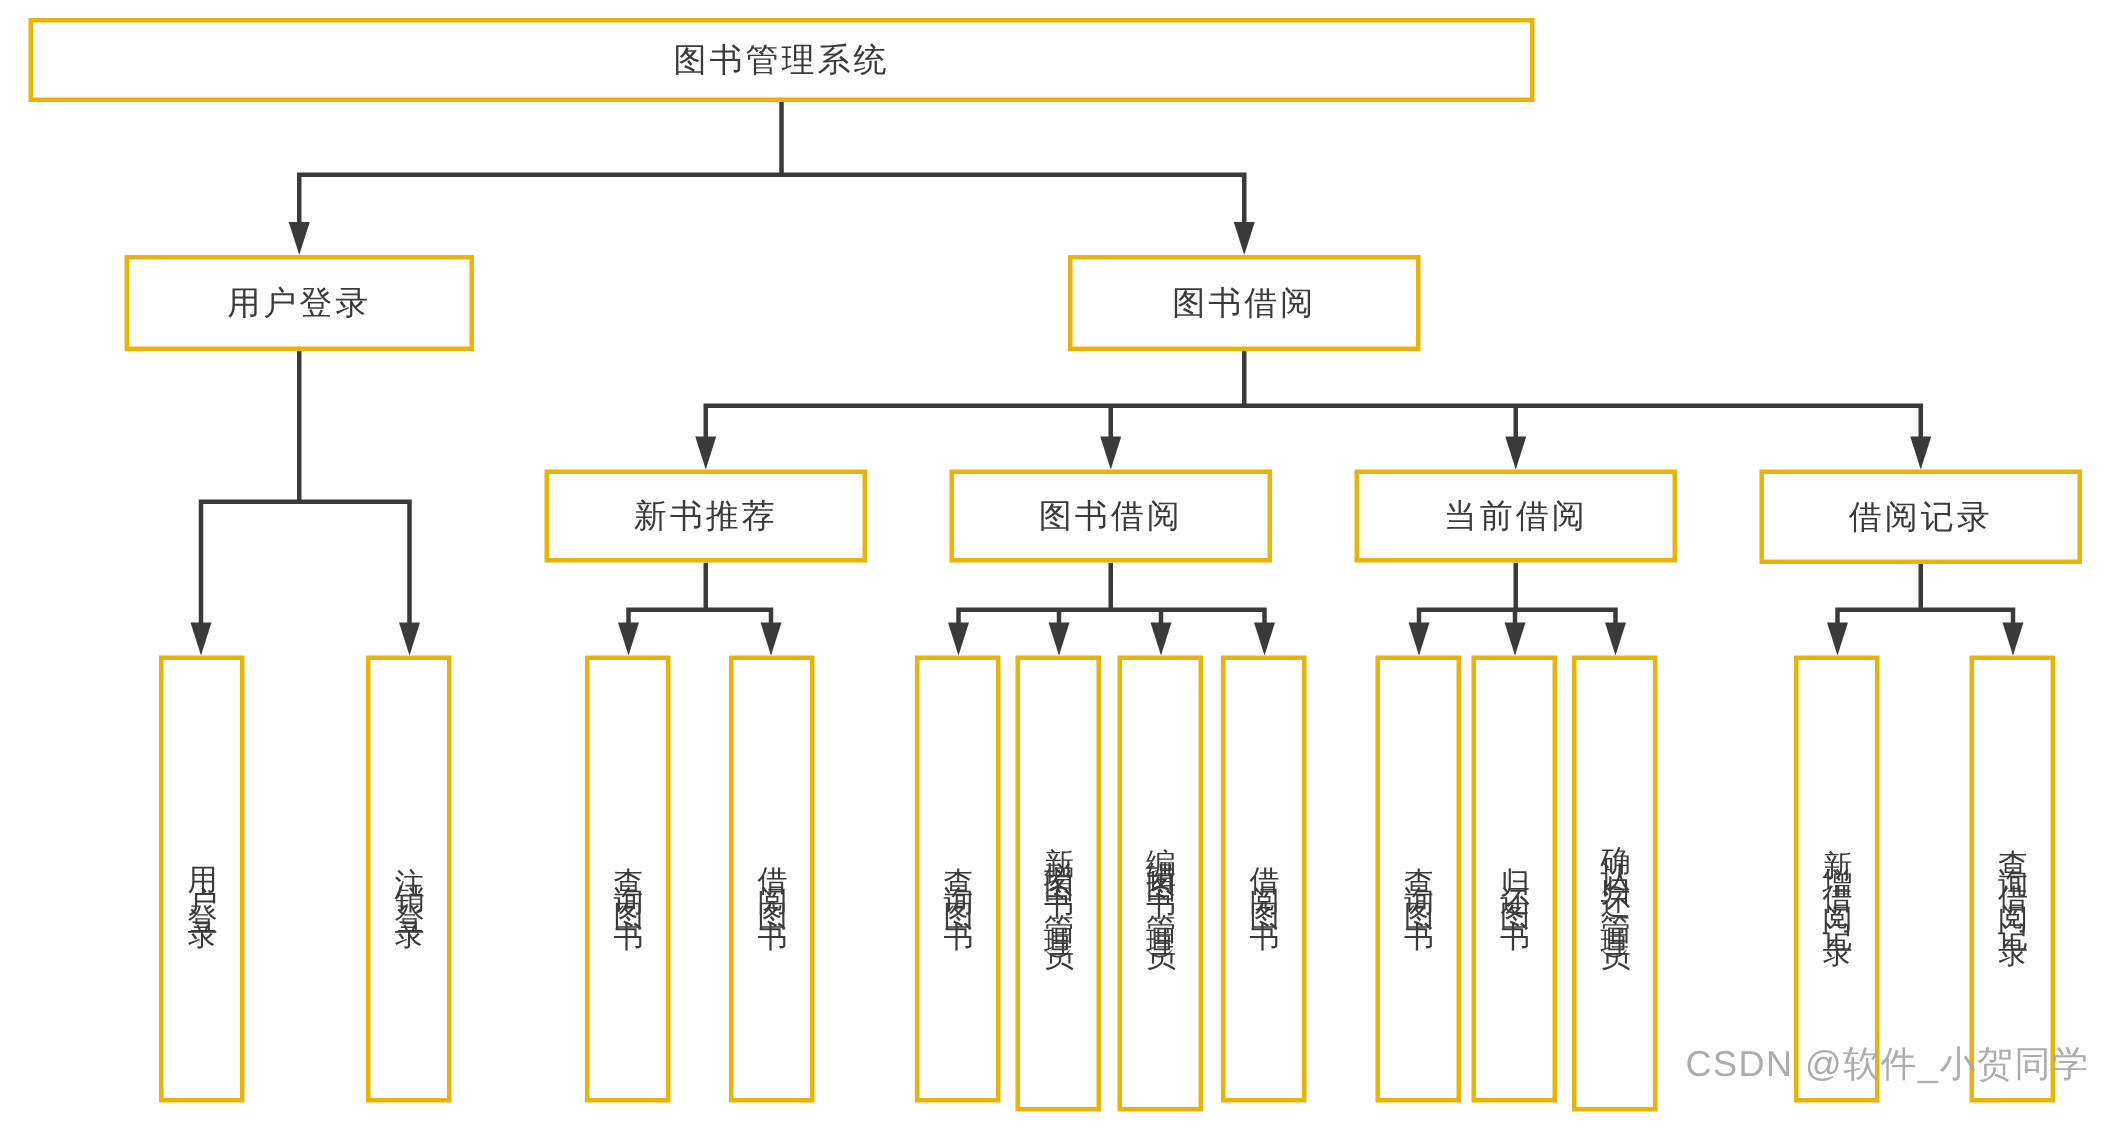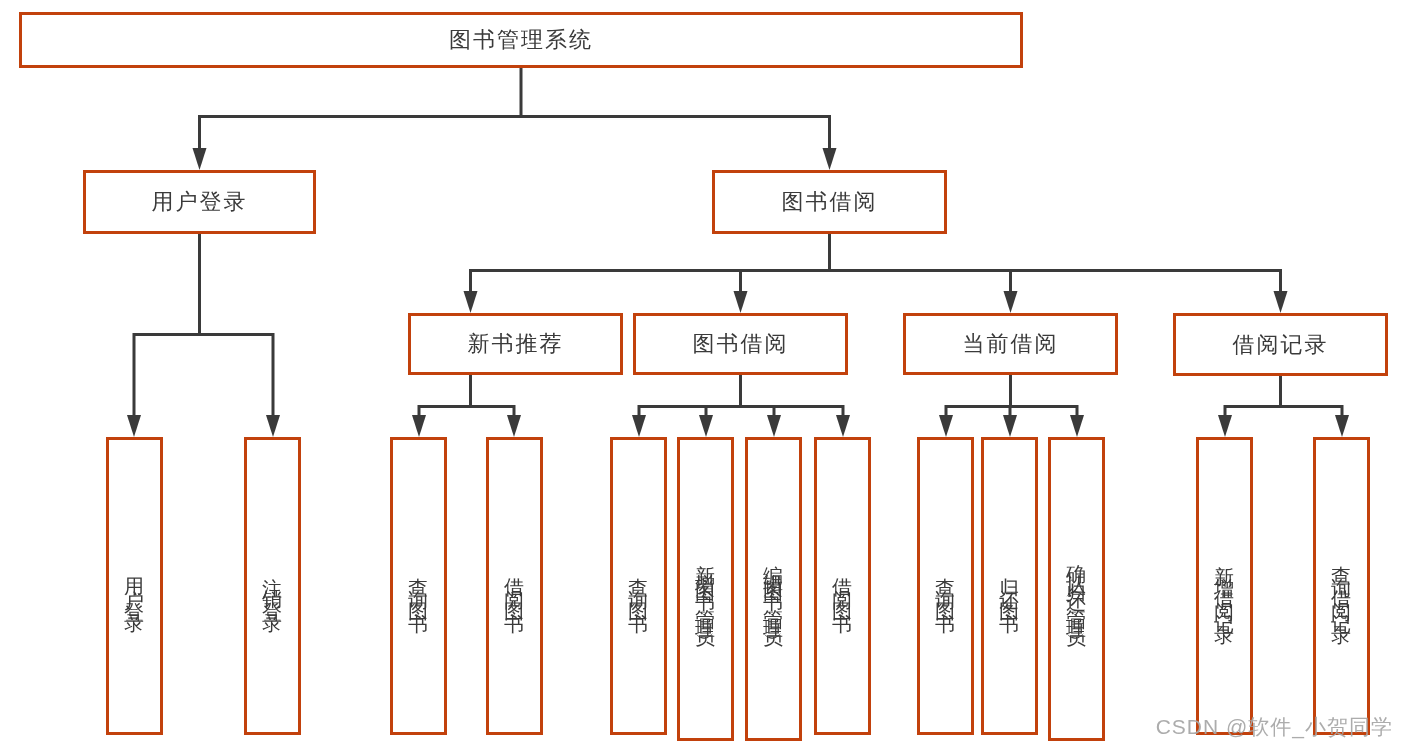--- a/index.html
+++ b/index.html
@@ -18,21 +18,21 @@
   .connectors {
     position: absolute;
     left: 0; top: 0;
     width: 1405px;
     height: 747px;
   }
   .node {
     position: absolute;
     box-sizing: border-box;
     background: #ffffff;
-    border: 3px solid #c2410c;
+    border: 3px solid #eab308;
     display: flex;
     align-items: center;
     justify-content: center;
     color: #3a3a3a;
   }
   .node.h .lbl {
     font-size: 22px;
     letter-spacing: 2px;
     white-space: nowrap;
   }
@@ -42,22 +42,22 @@
     font-size: 20px;
     letter-spacing: 12px;
     line-height: 1;
   }
   .node.v.long .lbl {
     letter-spacing: 9px;
   }
   .watermark {
     position: absolute;
     right: 12px;
-    bottom: 6px;
-    font-size: 21px;
+    bottom: 22px;
+    font-size: 24px;
     color: rgba(168,168,168,0.95);
     letter-spacing: 1px;
     white-space: nowrap;
   }
 </style>
 </head>
 <body>
 
 <div class="stage">
 
@@ -115,21 +115,21 @@
     <span class="lbl">图书管理系统</span>
   </div>
 
   <div class="node h" style="left:83px; top:170px; width:233px; height:64px;">
     <span class="lbl">用户登录</span>
   </div>
   <div class="node h" style="left:712px; top:170px; width:235px; height:64px;">
     <span class="lbl">图书借阅</span>
   </div>
 
-  <div class="node h" style="left:363px; top:313px; width:215px; height:62px;margin-left:45px;">
+  <div class="node h" style="left:363px; top:313px; width:215px; height:62px;">
     <span class="lbl">新书推荐</span>
   </div>
   <div class="node h" style="left:633px; top:313px; width:215px; height:62px;">
     <span class="lbl">图书借阅</span>
   </div>
   <div class="node h" style="left:903px; top:313px; width:215px; height:62px;">
     <span class="lbl">当前借阅</span>
   </div>
   <div class="node h" style="left:1173px; top:313px; width:215px; height:63px;">
     <span class="lbl">借阅记录</span>

